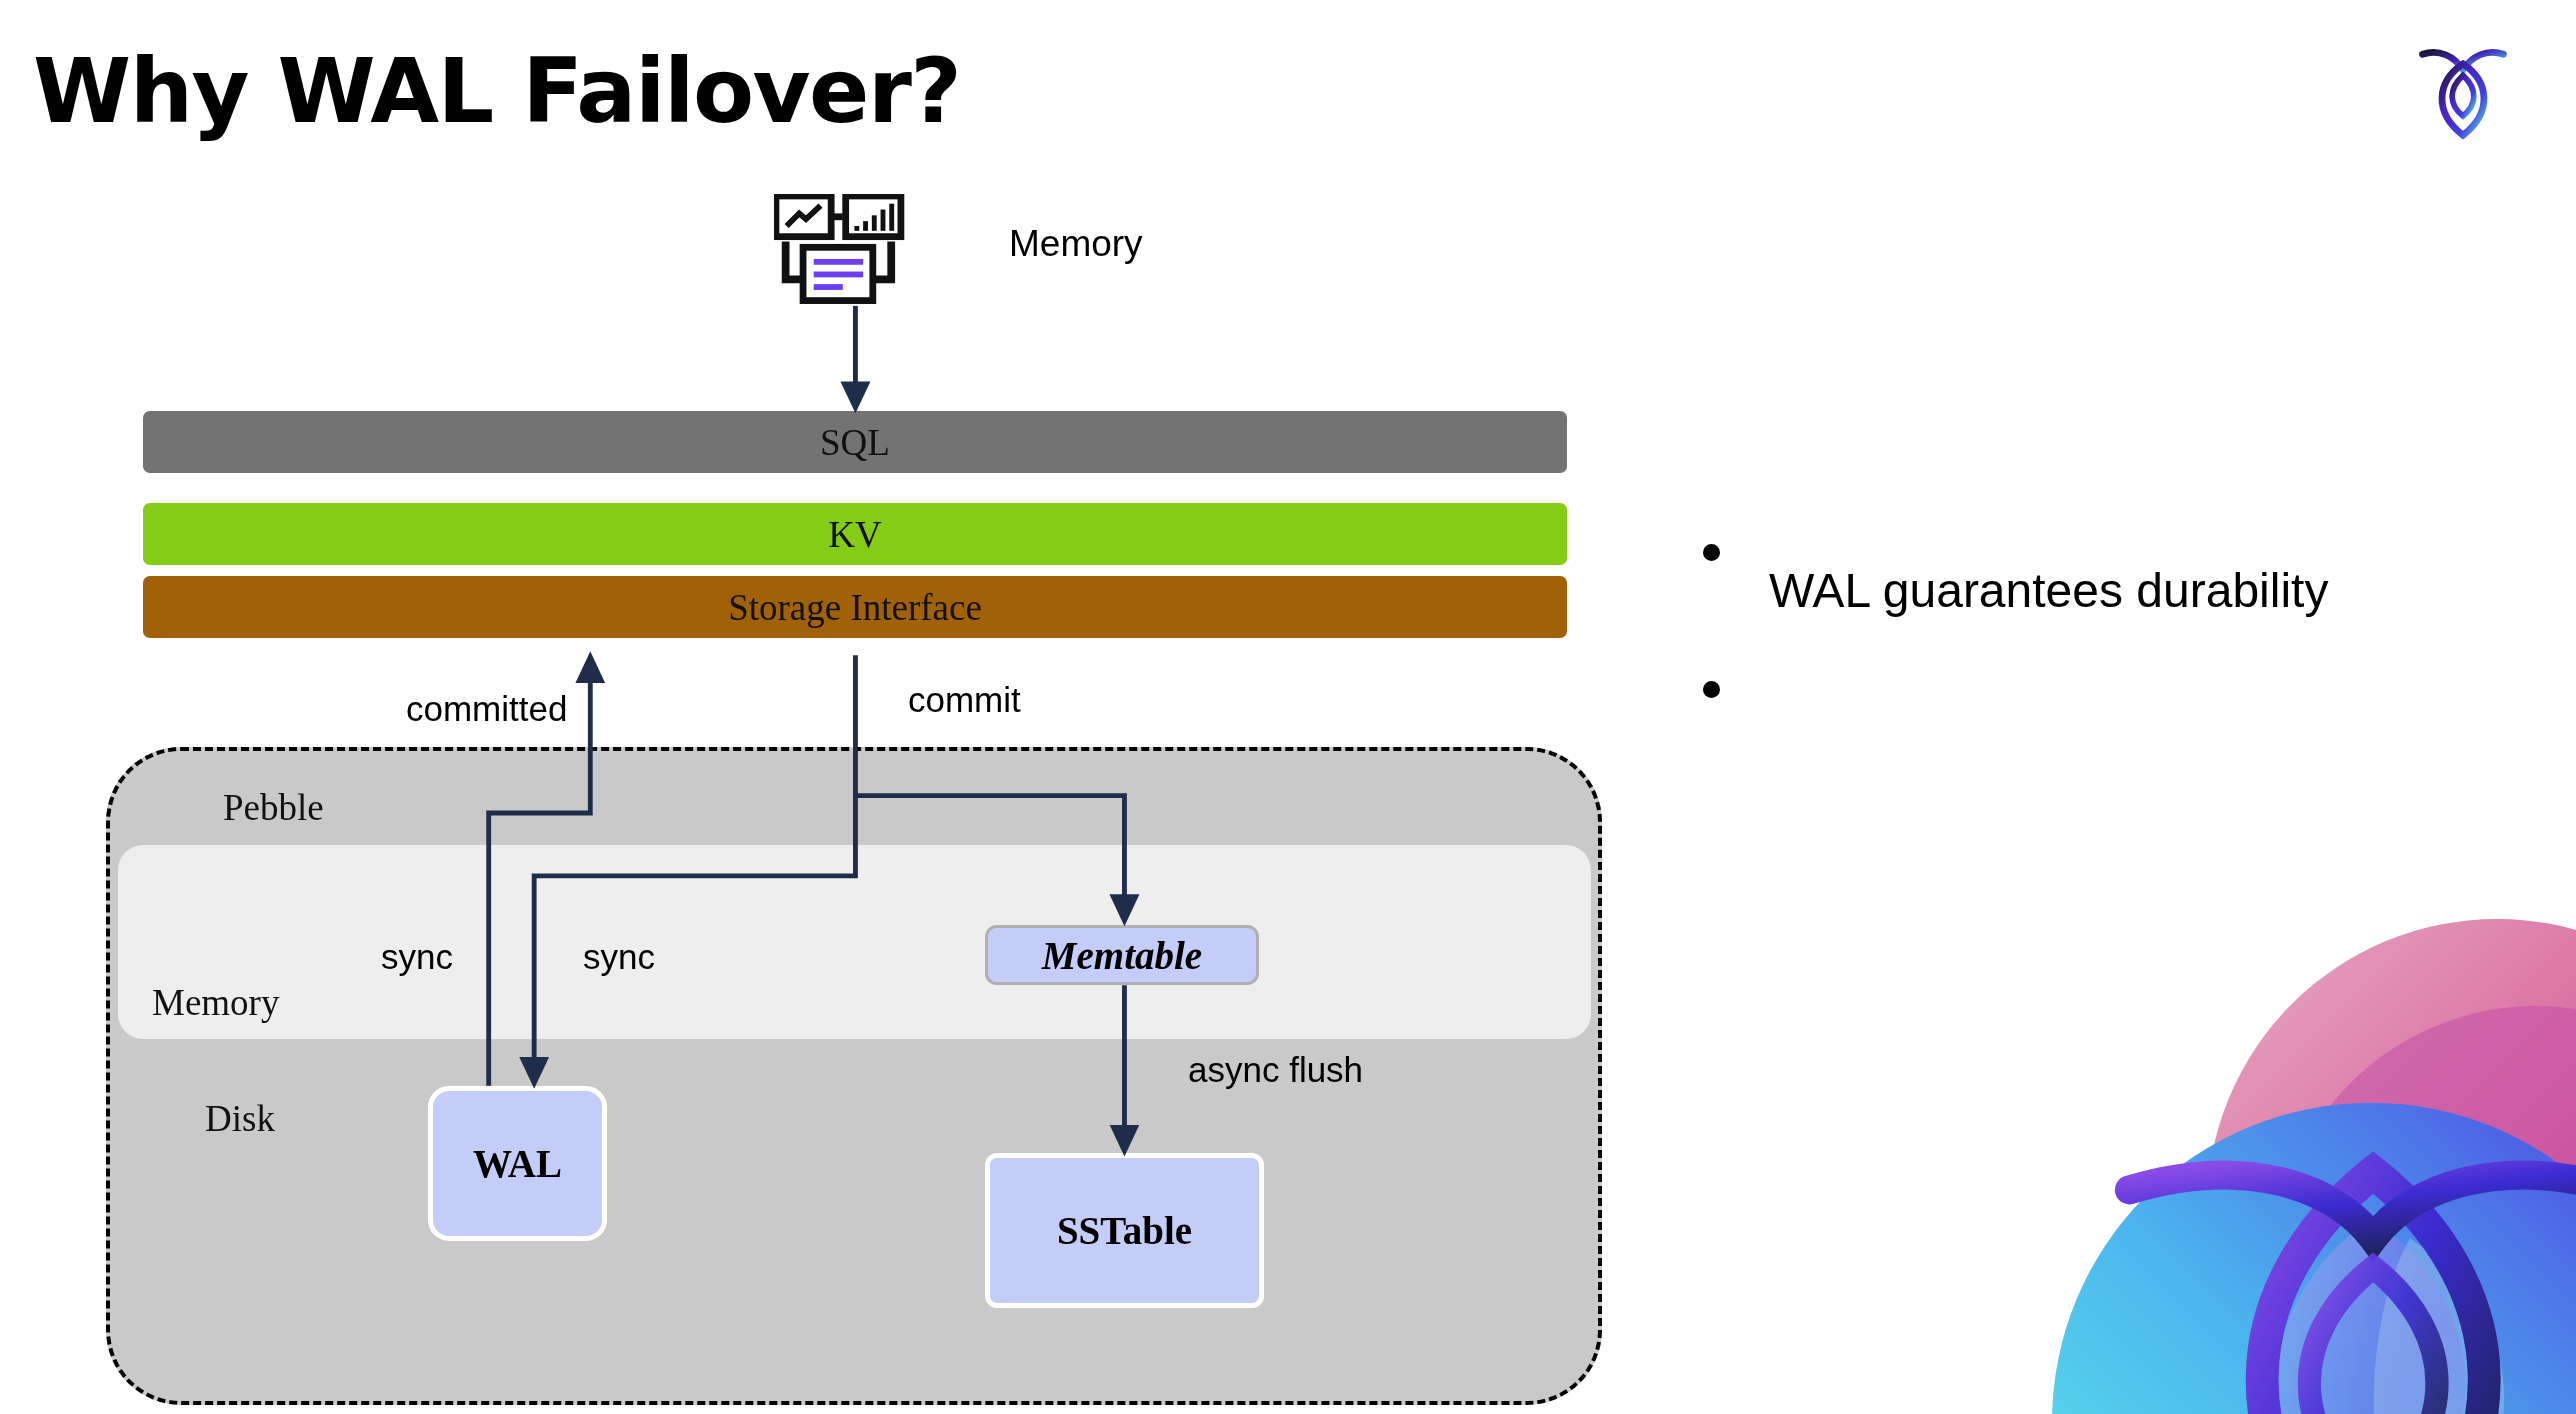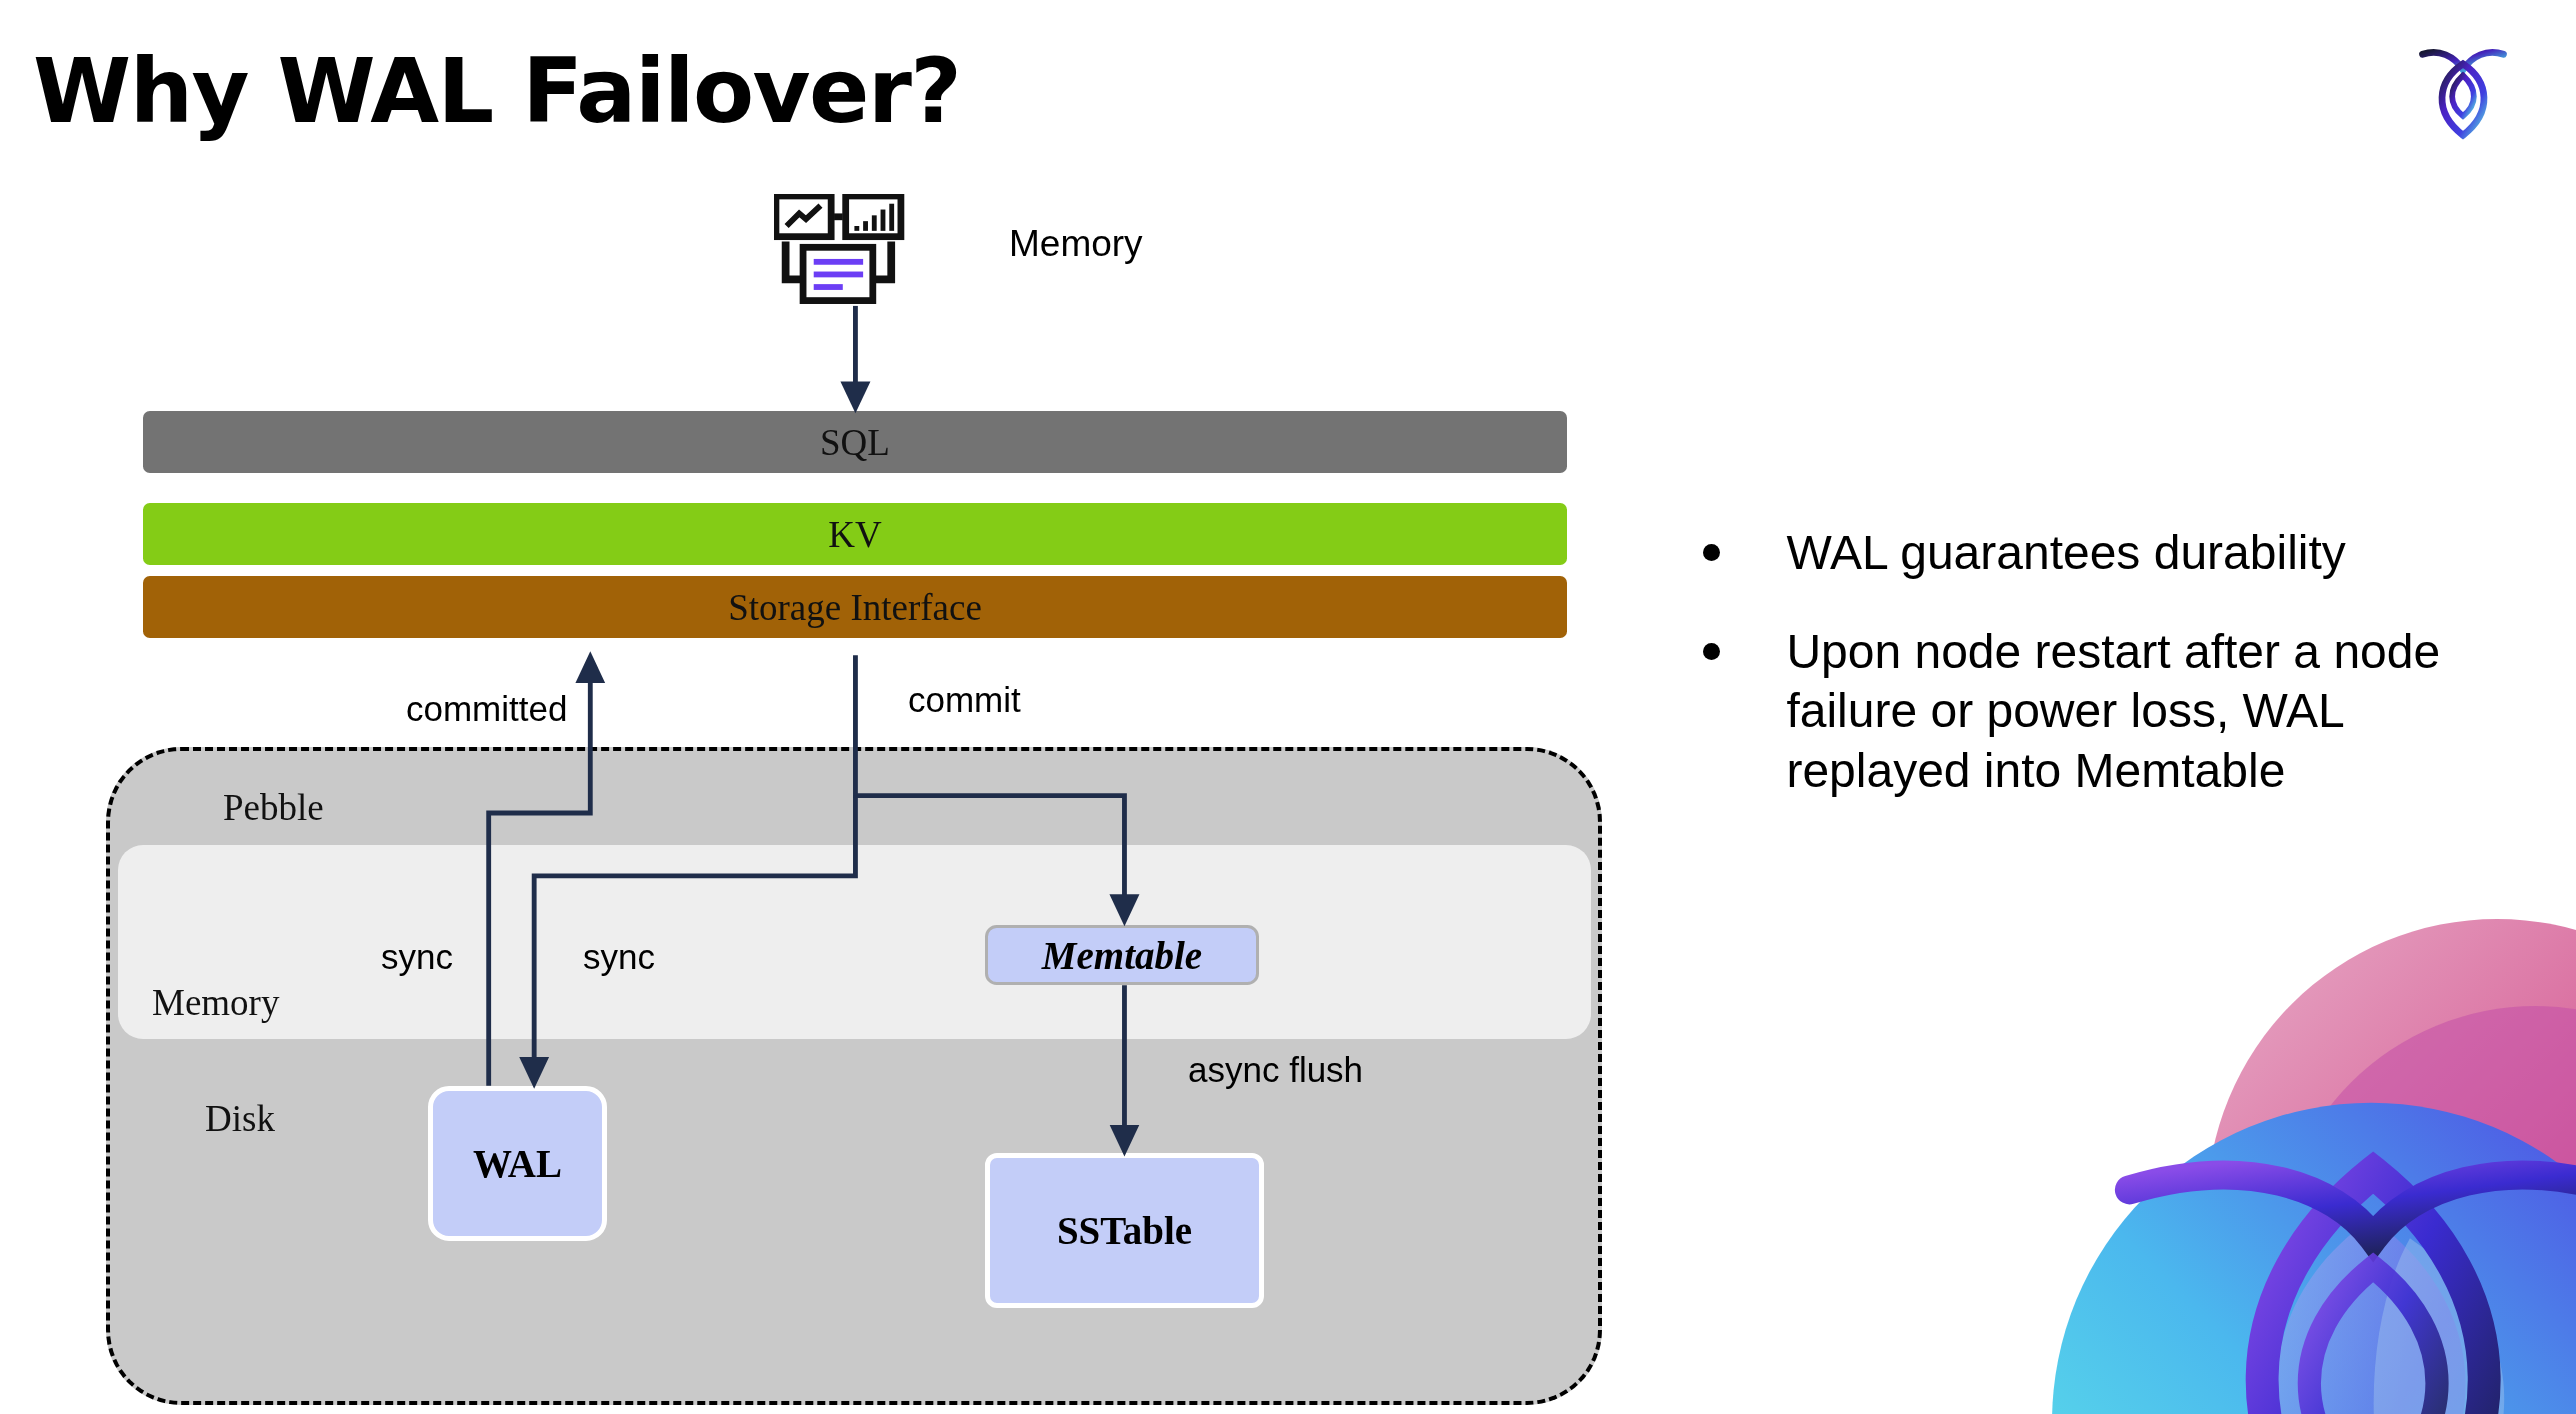--- a/index.html
+++ b/index.html
@@ -189,20 +189,21 @@
   #bullets {
     position: absolute;
     left: 1703px;
     top: 523px;
     width: 823px;
   }
   .bullet-row {
     display: flex;
     align-items: flex-start;
     margin-bottom: 39px;
+    flex-direction: column;
   }
   .bullet-dot {
     width: 17.4px;
     height: 17.4px;
     border-radius: 50%;
     background: #000;
     flex: 0 0 17.4px;
     margin-top: 21px;
   }
   .bullet-text {
@@ -369,16 +370,15 @@
 <div class="edge-label" id="label-sync-2">sync</div>
 <div class="edge-label" id="label-async">async flush</div>
 
 <div id="bullets">
   <div class="bullet-row">
     <span class="bullet-dot"></span>
     <span class="bullet-text">WAL guarantees durability</span>
   </div>
   <div class="bullet-row">
     <span class="bullet-dot"></span>
-    <span class="bullet-text">Upon node restart after a node failure or power loss, WAL replayed into Memtable</span>
   </div>
 </div>
 
 
 </body></html>

